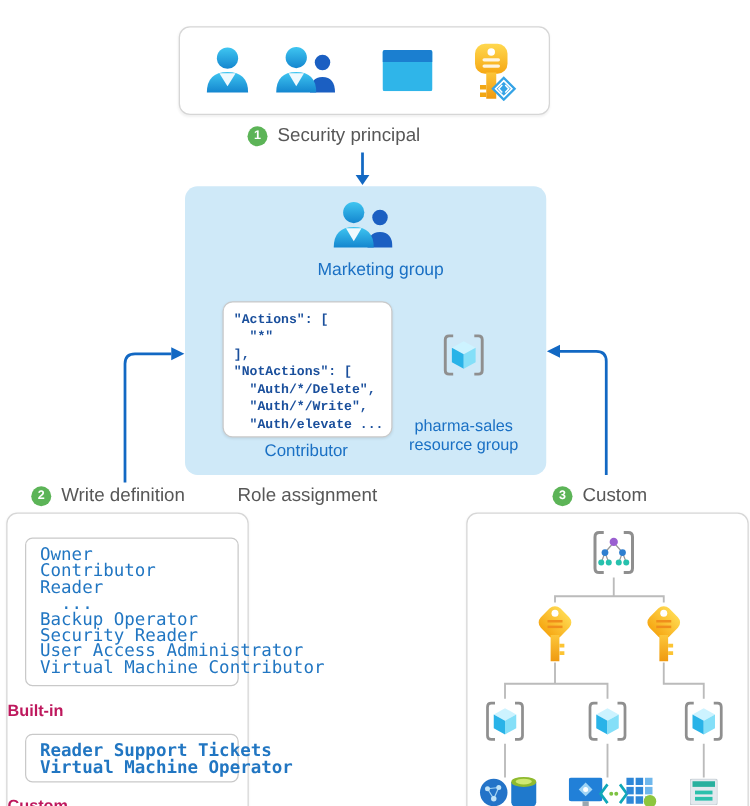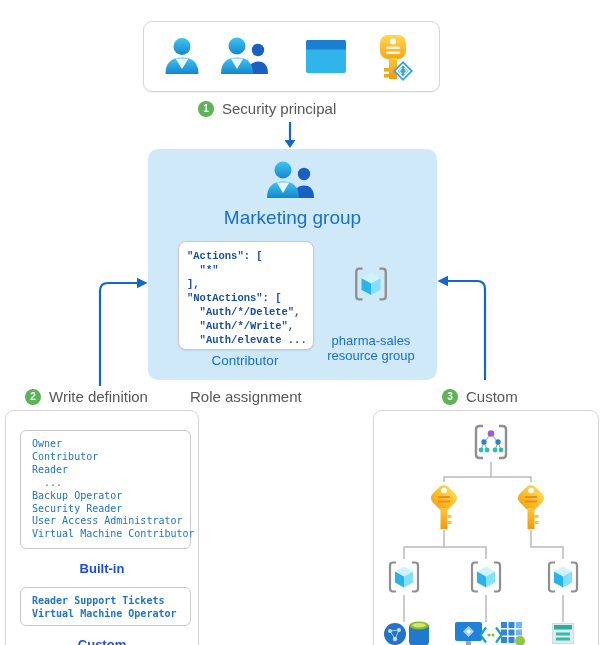--- a/index.html
+++ b/index.html
@@ -17,23 +17,23 @@
   .icon{position:absolute;line-height:0;}
   .blue-label{position:absolute;color:#1a70c4;text-align:center;}
   .code-box{position:absolute;left:30px;top:92px;width:134px;height:107px;
     background:#fff;border:1px solid #c9c9c9;border-radius:8px;
     box-shadow:0 1px 2px rgba(0,0,0,.08);}
   pre{margin:0;white-space:pre;}
   .code-box pre{padding:7px 0 0 8px;font-family:"Liberation Mono",monospace;
     font-size:10.5px;line-height:14px;font-weight:bold;color:#1a4f9c;}
   .list-box{position:absolute;left:14px;width:169px;background:#fff;
     border:1px solid #c9c9c9;border-radius:6px;}
-  .list-box pre{padding:7px 0 0 11px;font-size:10px;line-height:12.9px;color:#2176c2;}
-  .bold-label{position:absolute;left:0;width:100%;text-align:center;
-    font-size:13px;font-weight:bold;color:#1d4ed8;}
+  .list-box pre{padding:7px 0 0 11px;font-size:14px;line-height:12.9px;color:#2176c2;}
+  .bold-label{position:absolute;left:0;width:100%;
+    font-size:13px;font-weight:bold;color:#be185d;}
   svg.overlay{position:absolute;left:0;top:0;pointer-events:none;}
 </style>
 </head>
 <body>
 
 
 
 <svg width="0" height="0" aria-hidden="true">
     <defs>
   <linearGradient id="gradPerson" x1="0" y1="0" x2="0" y2="1">
@@ -116,21 +116,21 @@
   <div class="panel">
     <span class="icon" style="left:118px;top:11px;">
       <svg width="48" height="40" viewBox="0 0 48 40">
         <circle cx="38" cy="14" r="6.2" fill="#1b5fc2"></circle>
         <path d="M28 38 Q28 25.5 38 25.5 Q48 25.5 48 38 Z" fill="#1b5fc2"></path>
         <circle cx="17" cy="10" r="8.5" fill="url(#gradPerson)"></circle>
         <path d="M1 38 Q1 21.5 17 21.5 Q33 21.5 33 38 Z" fill="url(#gradPerson)"></path>
         <path d="M10.8 22.5 L17 33 L23.2 22.5 Z" fill="#eef9fe"></path>
       </svg>
     </span>
-    <div class="blue-label" style="left:0;top:58px;width:100%;font-size:19px;">Marketing group</div>
+    <div class="blue-label" style="left:12px;top:58px;width:100%;font-size:14px;">Marketing group</div>
 
     <div class="code-box">
       <pre>"Actions": [
   "*"
 ],
 "NotActions": [
   "Auth/*/Delete",
   "Auth/*/Write",
   "Auth/elevate ...</pre>
     </div>

